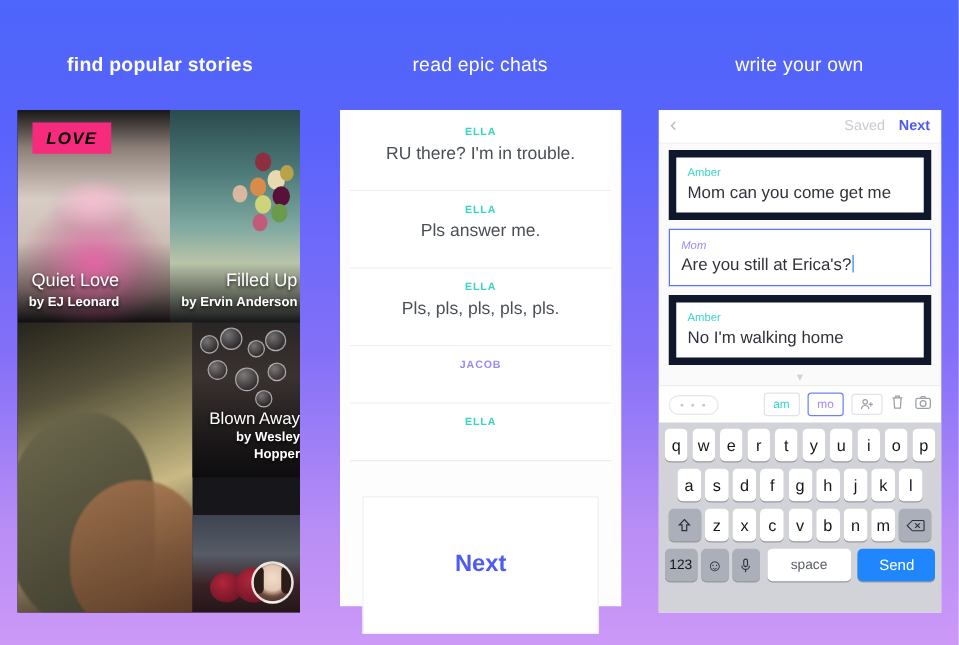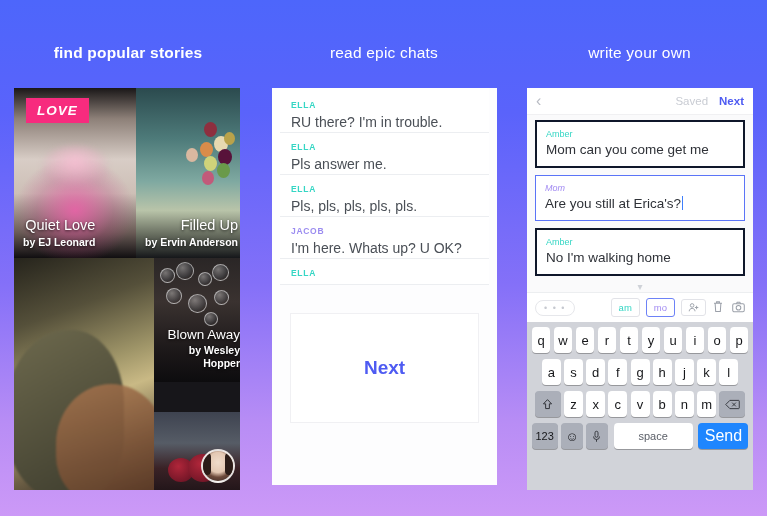--- a/index.html
+++ b/index.html
@@ -39,50 +39,50 @@
   .c-blown{width:86px;height:142px;background:linear-gradient(180deg,#2a2626 0%,#3a3230 35%,#1c1819 75%,#0d0c0e 100%);position:relative;}
   .bub{position:absolute;border-radius:50%;border:1px solid rgba(255,255,255,.55);
       background:radial-gradient(circle at 35% 30%, rgba(255,255,255,.35), rgba(180,220,255,.08) 60%, rgba(255,255,255,0) 75%);}
   .c-roses{width:86px;height:90px;background:linear-gradient(180deg,#3e4350 0%,#565c66 40%,#3a2226 72%,#23161a 100%);position:relative;}
   .rose{position:absolute;border-radius:50% 50% 50% 50%;background:radial-gradient(circle at 40% 35%,#b0263a,#5d1020);}
   .avatar{position:absolute;right:5px;bottom:7px;width:30px;height:30px;border-radius:50%;
       background:radial-gradient(circle at 50% 38%, #f0dccb 0%, #e3c7b2 42%, #6d4a3b 62%, #2e2020 100%);
       border:2px solid rgba(255,255,255,.85);overflow:hidden;}
   .avatar .hairL,.avatar .hairR{position:absolute;top:2px;width:8px;height:22px;border-radius:6px;background:#2b1c18;}
   .avatar .hairL{left:0px;} .avatar .hairR{right:0px;}
-  .badge{position:absolute;left:12px;top:10px;background:#f72b7e;color:#ffffff;font-size:13.5px;font-style:italic;font-weight:bold;
+  .badge{position:absolute;left:12px;top:10px;background:#f72b7e;color:#000000;font-size:13.5px;font-style:italic;font-weight:bold;
       letter-spacing:1px;padding:5px 11px;}
   .c-meta{position:absolute;left:9px;bottom:9px;color:#fff;text-shadow:0 1px 3px rgba(0,0,0,.8);text-align:right;}
   .c-title{font-size:14.5px;line-height:17px;}
   .c-by{font-size:10.5px;font-weight:bold;line-height:13px;margin-top:2px;}
   .c-meta.blown{left:8px;bottom:12px;}
   .c-meta.blown .c-title{font-size:13.5px;line-height:15px;}
 
   
   .panel2{position:absolute;left:272px;top:88px;width:225px;height:397px;background:#fdfdfe;}
-  .msg{background:#ffffff;margin:0 8px;padding:9px 11px 2px 11px;border-bottom:1px solid #eceef1;}
+  .msg{background:#ffffff;margin:0 8px;padding:9px 11px 22px 11px;border-bottom:1px solid #eceef1;text-align:center;}
   .msg:first-child{padding-top:12px;}
   .who{font-size:8.5px;font-weight:bold;letter-spacing:.7px;margin-bottom:4px;}
   .who.ella{color:#35d6c4;}
   .who.jacob{color:#9b8cf0;}
   .line{font-size:14px;color:#4a4f56;}
   .nextcard{margin:28px 18px 0 18px;height:108px;background:#ffffff;border:1px solid #f0f0f3;
       display:flex;align-items:center;justify-content:center;}
   .nextcard span{color:#4e5bf2;font-size:19px;font-weight:bold;}
 
   
   .panel3{position:absolute;left:527px;top:88px;width:226px;height:402px;background:#ffffff;overflow:hidden;
       display:flex;flex-direction:column;}
   .navbar{height:26px;display:flex;align-items:center;padding:0 9px;border-bottom:1px solid #f0f0f2;}
   .chev{color:#b9bcc4;font-size:16px;line-height:16px;}
   .nav-spacer{flex:1;}
   .saved{color:#c9ccd3;font-size:11.5px;margin-right:11px;}
   .nextlink{color:#4e5bf2;font-size:11.5px;font-weight:bold;}
   .ed-area{padding:5px 8px 0 8px;background:#fafafb;flex:0 0 auto;}
-  .bubble{background:#fff;border:2px solid #0f172a;padding:7px 9px 9px 9px;margin-bottom:7px;position:relative;}
+  .bubble{background:#fff;border:6px solid #0f172a;padding:7px 9px 9px 9px;margin-bottom:7px;position:relative;}
   .bubble.active{border:1px solid #5b74f7;}
   .b-who{font-size:9px;margin-bottom:3px;}
   .b-who.amber{color:#35d6c4;}
   .b-who.mom{color:#a38cf2;font-style:italic;}
   .b-text{font-size:13.5px;color:#2f3238;}
   .caret{display:inline-block;width:1px;height:14px;background:#3f7ffb;vertical-align:-2px;margin-left:1px;}
   .collapse{text-align:center;color:#cfd2d8;font-size:10px;line-height:8px;height:9px;}
   .toolbar{height:29px;display:flex;align-items:center;padding:0 8px;border-top:1px solid #eceef0;background:#fff;}
   .dots{border:1px solid #e6e7eb;border-radius:11px;padding:3px 8px;color:#c6c9d0;font-size:9px;letter-spacing:1.5px;line-height:8px;}
   .tspacer{flex:1;}
@@ -94,21 +94,21 @@
   .kb{background:#d1d3d9;flex:1;padding:5px 3px 6px 3px;}
   .krow{display:flex;justify-content:center;margin-bottom:6px;}
   .key{background:#fff;border-radius:4px;box-shadow:0 1px 0 rgba(0,0,0,.28);
       font-size:13px;color:#16171a;display:flex;align-items:center;justify-content:center;
       height:26px;width:19px;margin:0 1.6px;}
   .krow.r2{padding:0 10px;}
   .key.wide{width:26px;background:#abafb9;}
   .key.num{width:26px;background:#abafb9;font-size:11px;}
   .key.emoji,.key.mic{width:22px;background:#abafb9;}
   .key.space{flex:1;max-width:108px;margin:0 4px;font-size:11px;color:#5c6069;}
-  .key.send{background:#1f86fe;color:#fff;width:50px;font-size:16px;}
+  .key.send{background:#1f86fe;color:#fff;width:62px;font-size:12px;}
   .krow.r4{margin-bottom:0;}
 </style>
 </head>
 <body>
 
 <div class="headers">
   <div class="hdr one">find popular stories</div>
   <div class="hdr two">read epic chats</div>
   <div class="hdr three">write your own</div>
 </div>
@@ -182,21 +182,20 @@
   <div class="msg">
     <div class="who ella">ELLA</div>
     <div class="line">Pls answer me.</div>
   </div>
   <div class="msg">
     <div class="who ella">ELLA</div>
     <div class="line">Pls, pls, pls, pls, pls.</div>
   </div>
   <div class="msg">
     <div class="who jacob">JACOB</div>
-    <div class="line">I'm here. Whats up? U OK?</div>
   </div>
   <div class="msg">
     <div class="who ella">ELLA</div>
   </div>
 
   <div class="nextcard">
     <span>Next</span>
   </div>
 </div>
 

